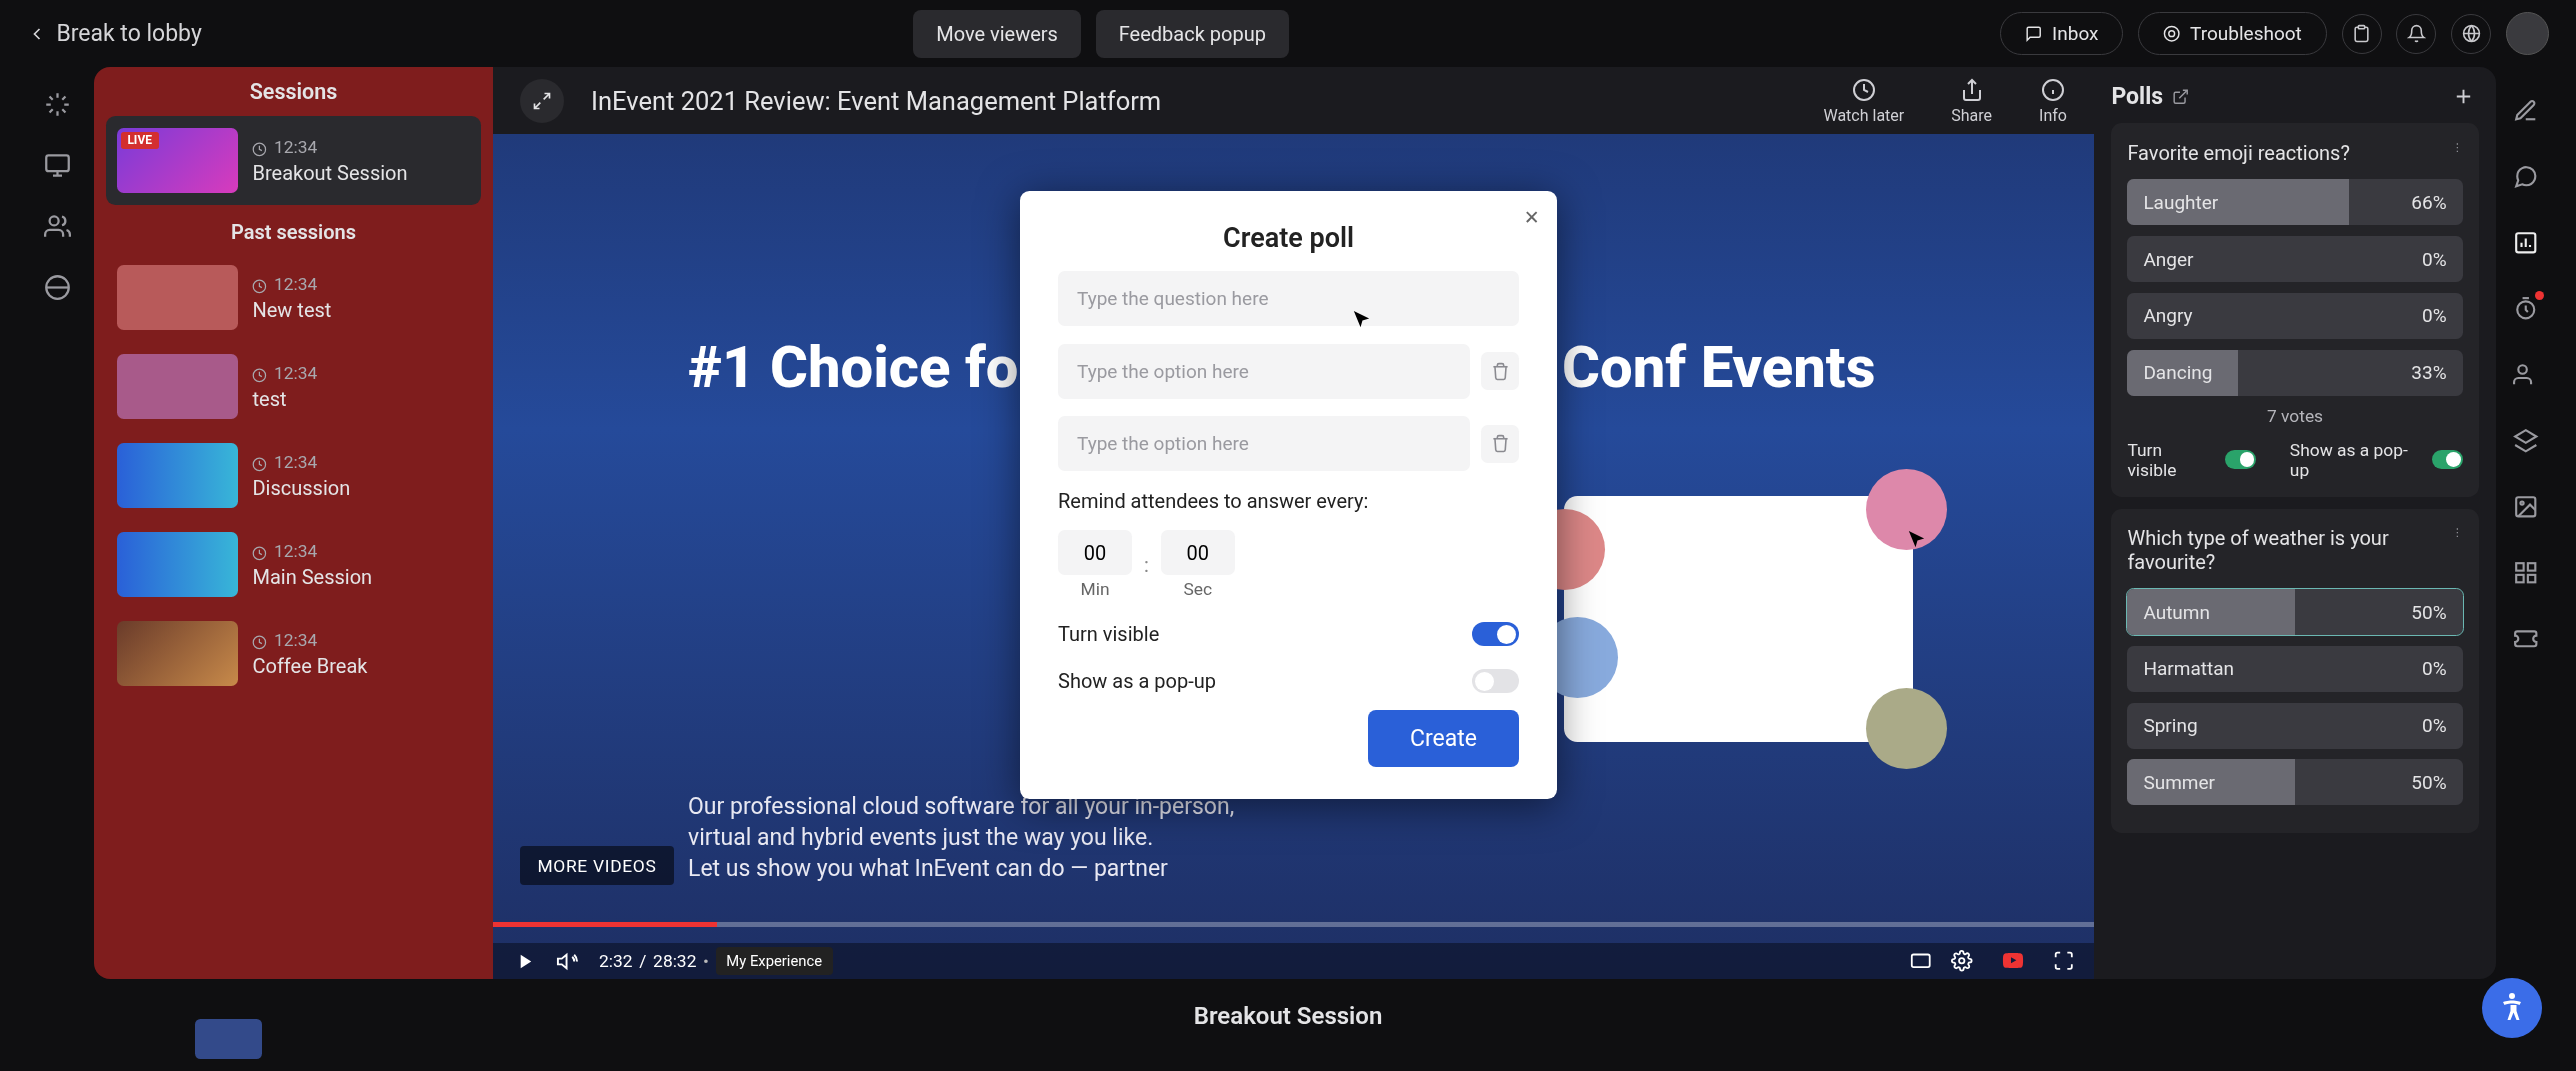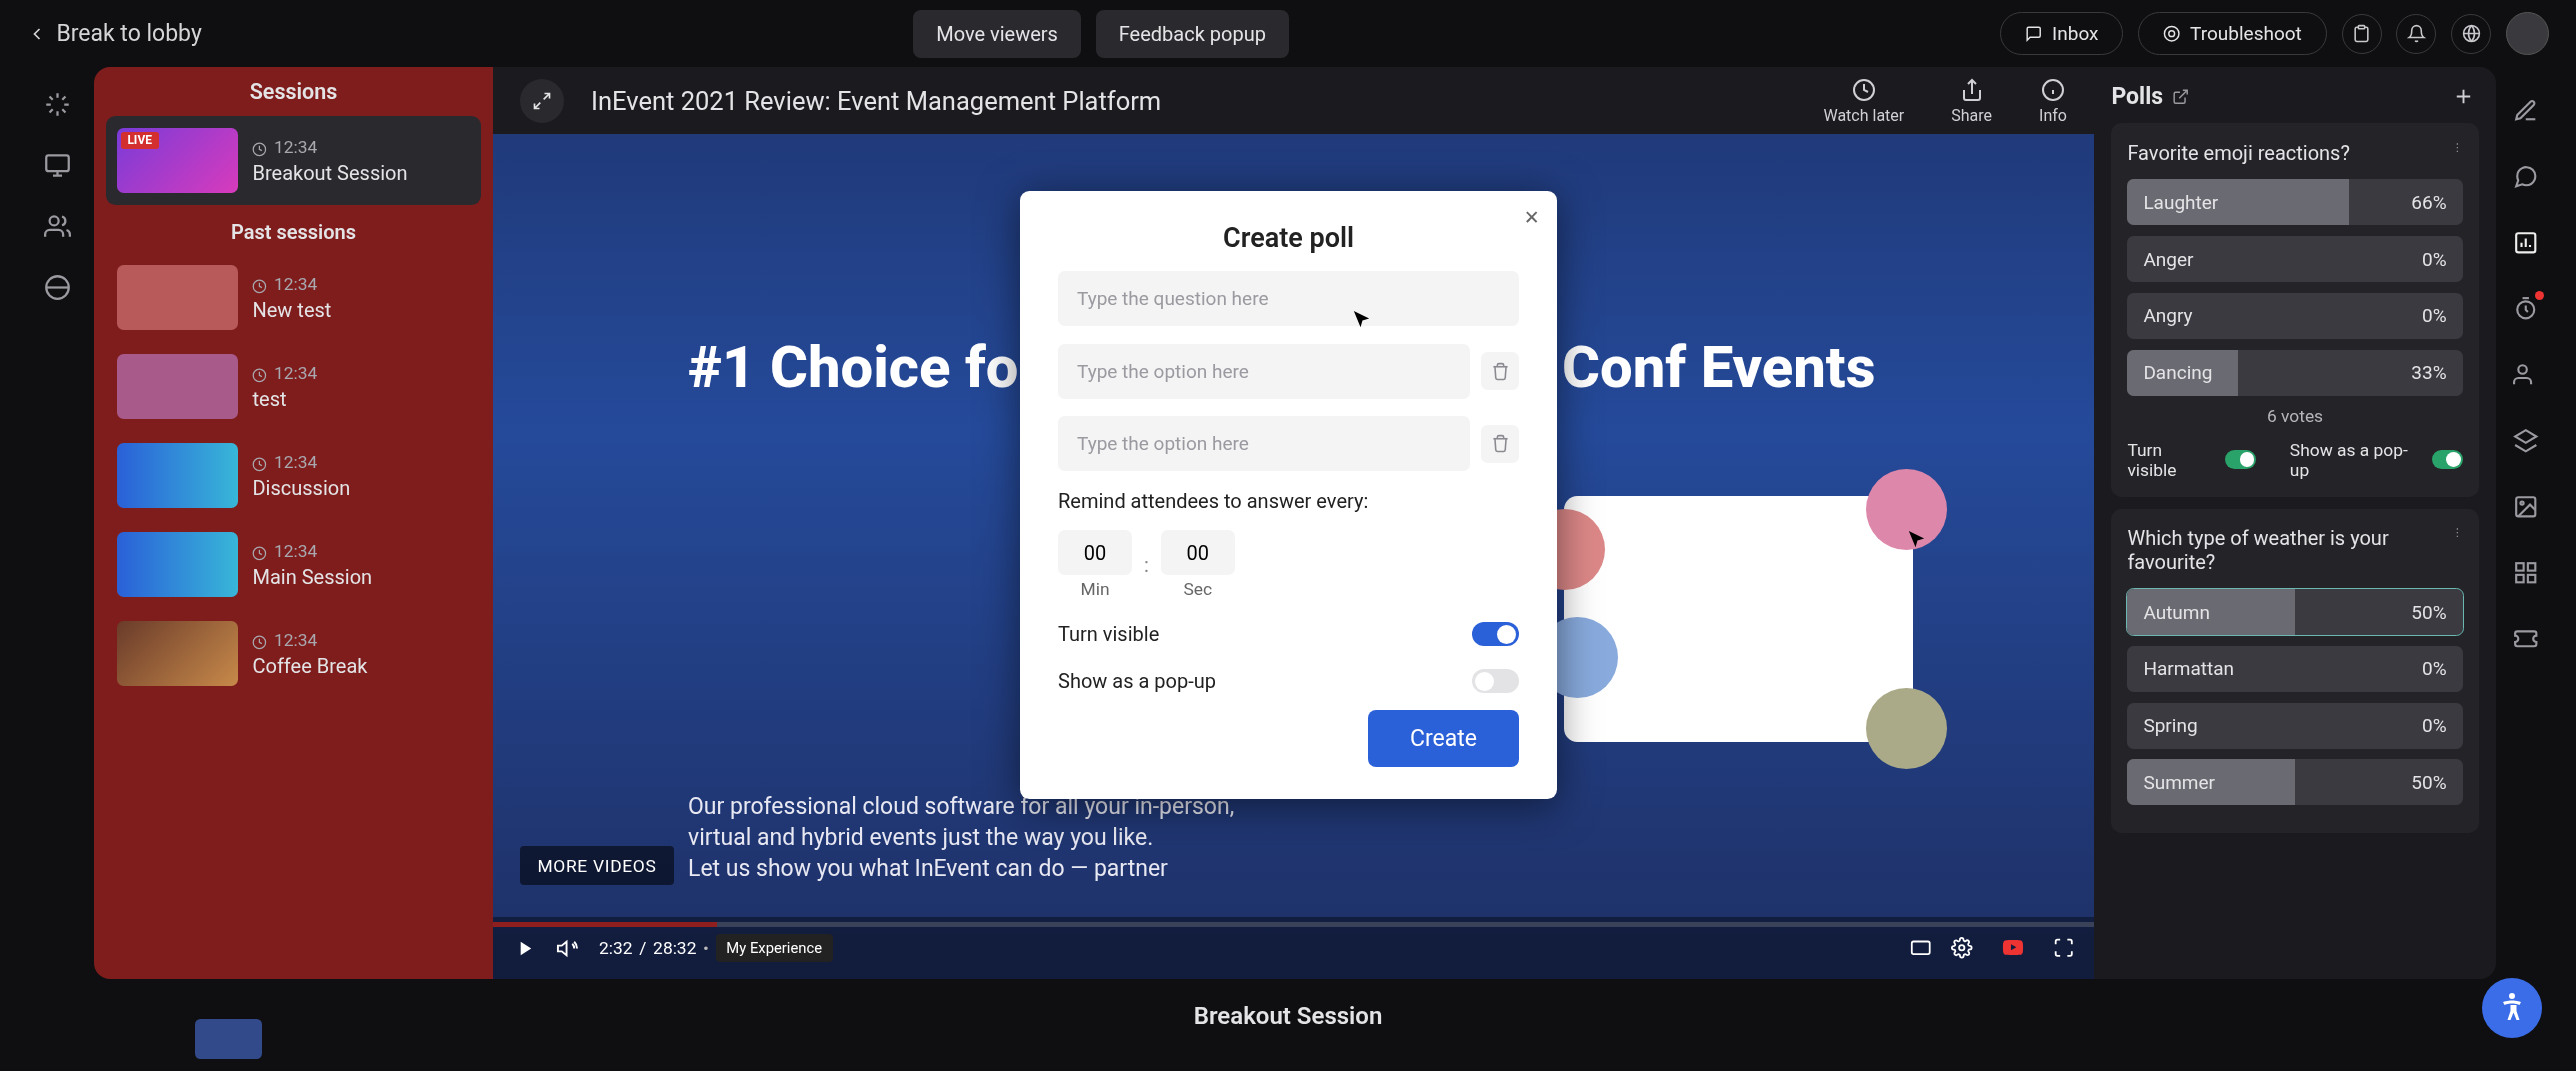--- a/index.html
+++ b/index.html
@@ -43,21 +43,21 @@
   .vactions { margin-left:auto; display:flex; gap:47px; }
   .va { display:flex; flex-direction:column; align-items:center; gap:2.7px; font-size:16px; color:#cfcfd4; cursor:pointer; }
   .va .vic { width:28px; height:28px; display:flex; align-items:center; justify-content:center; }
   .video-body { flex:1; background:#1a1a1a; position:relative; border-radius:0 0 0 0; overflow:hidden; }
   
   .site-bg { position:absolute; inset:0; background:linear-gradient(180deg,#203a7a 0%, #254a9a 35%, #1e2f64 100%); }
   .site-hero { position:absolute; left:195px; top:201px; color:#fff; font-weight:800; font-size:58px; line-height:1.12; }
   .site-sub { position:absolute; left:195px; top:657px; color:#e8e8f2; font-size:23px; line-height:1.35; max-width:604px; }
   .more-videos { position:absolute; left:27px; bottom:94px; background:rgba(0,0,0,.55); color:#fff; font-size:17.4px; padding:9.4px 17.4px; border-radius:4px; letter-spacing:.04em; }
   
-  .player { position:absolute; left:0; right:0; bottom:0; height:62px; background:rgba(0,0,0,.4); display:flex; align-items:center; padding:0 20px; gap:20px; }
+  .player { position:absolute; left:0; right:0; bottom:0; height:36px; background:rgba(0,0,0,.4); display:flex; align-items:center; padding:0 20px; gap:20px; }
   .pbar { position:absolute; left:0; right:0; bottom:52px; height:5.4px; background:rgba(255,255,255,.3); }
   .pbar .prog { height:100%; width:14%; background:#e33; }
   .ptime { font-size:17.4px; color:#fff; display:flex; gap:6.7px; align-items:center; }
   .ptime .dot { color:#bbb; }
   .exp { background:#222; color:#fff; font-size:14.8px; padding:5.4px 10.7px; border-radius:4px; }
   .pright { margin-left:auto; display:flex; gap:20px; color:#fff; }
   .yt { color:#e33; font-weight:700; }
 
   
   .bottom { height:74px; display:flex; align-items:center; justify-content:center; }
@@ -473,21 +473,21 @@
             <span>0%</span>
           </div>
         </div>
       <div class="poll-opt">
           <div class="fill" style="width:33%;"></div>
           <div class="row">
             <span>Dancing</span>
             <span>33%</span>
           </div>
         </div>
-      <div class="poll-foot">6 votes</div>
+      <div class="poll-foot">7 votes</div>
       <div class="poll-toggles">
         <span>Turn visible</span>
         <div class="tg on">
             <div class="knob"></div>
           </div>
         <span style="margin-left:13.4px;">Show as a pop-up</span>
         <div class="tg on">
             <div class="knob"></div>
           </div>
       </div>

